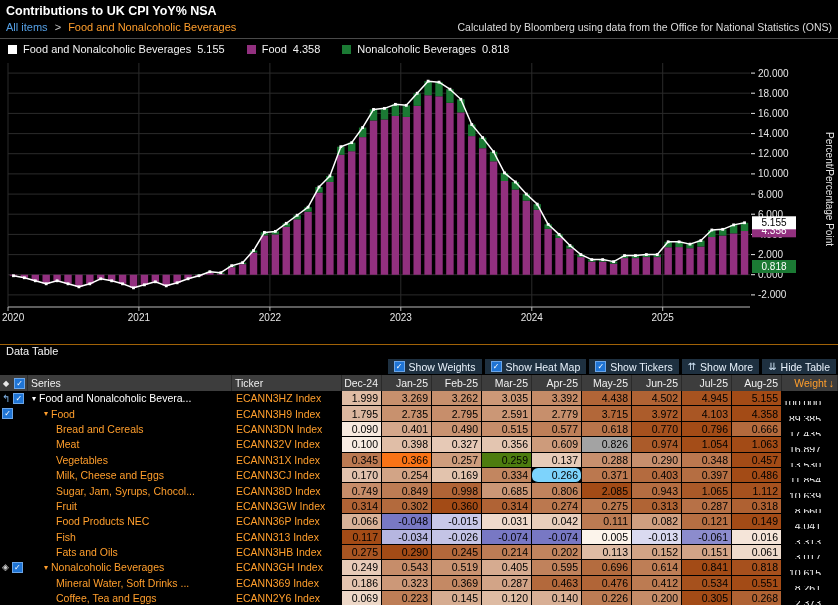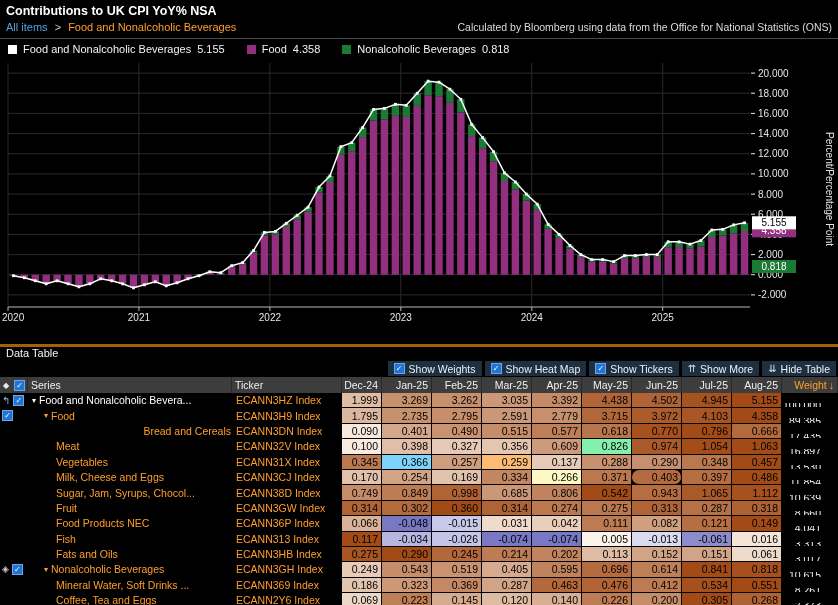--- a/index.html
+++ b/index.html
@@ -19,21 +19,21 @@
   .source{color:#dcdcdc;font-size:10.5px;}
 
   .legendbar{display:flex;gap:22px;align-items:center;height:20px;padding:0 8px;border-top:1px solid #4a4a4a;margin-top:3px;font-size:11px;}
   .leg-item{display:flex;align-items:center;gap:6px;cursor:pointer;}
   .swatch{width:9px;height:9px;display:inline-block;}
   .leg-label,.leg-value{color:#f2f2f2;}
 
   .chartwrap{position:relative;width:838px;height:285px;}
   svg text{font-family:"Liberation Sans",sans-serif;}
 
-  .dtlabel{height:13px;line-height:13px;padding-left:6px;font-size:11px;color:#f5f5f5;border-top:3px solid #a16207;}
+  .dtlabel{height:13px;line-height:13px;padding-left:6px;font-size:11px;color:#f5f5f5;border-top:1px solid #a16207;}
   .toolbar{display:flex;justify-content:flex-end;align-items:center;gap:3px;height:17px;padding:0 2px;}
   .tb-btn{background:#1e3040;color:#e9f2fb;font-size:10.5px;padding:0 6px;height:15px;display:flex;align-items:center;gap:4px;cursor:pointer;border:0;}
   .cb{width:9px;height:9px;background:#1f74d4;border:1px solid #6ca6e8;color:#fff;font-size:8px;line-height:9px;text-align:center;display:inline-block;flex:none;}
   .tb-icon{color:#cfe3f5;font-size:10px;}
 
   .grid{font-size:10.5px;}
   .trow{display:grid;grid-template-columns:28px 204px 110px 40px repeat(8,50px) 56px;height:15.4px;}
   .thead{background:#3d3d3d;height:16px;}
   .thead .hc{color:#f0f0f0;display:flex;align-items:center;padding:0 3px;border-right:1px solid #2a2a2a;overflow:hidden;white-space:nowrap;}
   .hc.num{justify-content:flex-end;}
@@ -441,21 +441,21 @@
         <div class="cell c-val" style="background: rgb(203, 151, 118);">2.591</div>
         <div class="cell c-val" style="background: rgb(199, 143, 108);">2.779</div>
         <div class="cell c-val" style="background: rgb(178, 103, 57);">3.715</div>
         <div class="cell c-val" style="background: rgb(172, 92, 43);">3.972</div>
         <div class="cell c-val" style="background: rgb(169, 86, 36);">4.103</div>
         <div class="cell c-val" style="background: rgb(163, 75, 22);">4.358</div>
         <div class="cell c-weight">89.385</div>
       </div>
       <div class="trow">
         <div class="cell gutter"></div>
-        <div class="cell c-series" style="padding-left: 28px; justify-content: flex-end;">
+        <div class="cell c-series" style="padding-left: 28px;">
           <span class="lbl-amber">Bread and Cereals</span>
         </div>
         <div class="cell c-ticker">ECANN3DN Index</div>
         <div class="cell c-val" style="background: rgb(247, 233, 222);">0.090</div>
         <div class="cell c-val" style="background: rgb(212, 167, 139);">0.401</div>
         <div class="cell c-val" style="background: rgb(201, 147, 113);">0.490</div>
         <div class="cell c-val" style="background: rgb(198, 141, 106);">0.515</div>
         <div class="cell c-val" style="background: rgb(190, 127, 88);">0.577</div>
         <div class="cell c-val" style="background: rgb(185, 117, 75);">0.618</div>
         <div class="cell c-val" style="background: rgb(166, 81, 30);">0.770</div>
@@ -467,72 +467,72 @@
         <div class="cell gutter"></div>
         <div class="cell c-series" style="padding-left: 28px;">
           <span class="lbl-amber">Meat</span>
         </div>
         <div class="cell c-ticker">ECANN32V Index</div>
         <div class="cell c-val" style="background: rgb(248, 236, 226);">0.100</div>
         <div class="cell c-val" style="background: rgb(224, 190, 167);">0.398</div>
         <div class="cell c-val" style="background: rgb(230, 201, 182);">0.327</div>
         <div class="cell c-val" style="background: rgb(227, 197, 176);">0.356</div>
         <div class="cell c-val" style="background: rgb(205, 155, 123);">0.609</div>
-        <div class="cell c-val" style="background: #86efac; text-align: center;">0.826</div>
+        <div class="cell c-val" style="background: #a3a3a3; text-align: center;">0.826</div>
         <div class="cell c-val" style="background: rgb(171, 91, 42);">0.974</div>
         <div class="cell c-val" style="background: rgb(164, 77, 24);">1.054</div>
         <div class="cell c-val" style="background: rgb(163, 75, 22);">1.063</div>
         <div class="cell c-weight">16.897</div>
       </div>
       <div class="trow">
         <div class="cell gutter"></div>
         <div class="cell c-series" style="padding-left: 28px;">
           <span class="lbl-amber">Vegetables</span>
         </div>
         <div class="cell c-ticker">ECANN31X Index</div>
         <div class="cell c-val" style="background: rgb(187, 121, 81);">0.345</div>
-        <div class="cell c-val" style="background: #7dd3fc;">0.366</div>
+        <div class="cell c-val" style="background: #f97316;">0.366</div>
         <div class="cell c-val" style="background: rgb(206, 157, 125);">0.257</div>
-        <div class="cell c-val" style="background: #fdba74;">0.259</div>
+        <div class="cell c-val" style="background: #4d7c0f;">0.259</div>
         <div class="cell c-val" style="background: rgb(231, 203, 184);">0.137</div>
         <div class="cell c-val" style="background: rgb(200, 144, 110);">0.288</div>
         <div class="cell c-val" style="background: rgb(199, 143, 109);">0.290</div>
         <div class="cell c-val" style="background: rgb(187, 120, 79);">0.348</div>
         <div class="cell c-val" style="background: rgb(163, 75, 22);">0.457</div>
         <div class="cell c-weight">13.530</div>
       </div>
       <div class="trow">
         <div class="cell gutter"></div>
         <div class="cell c-series" style="padding-left: 28px;">
           <span class="lbl-amber">Milk, Cheese and Eggs</span>
         </div>
         <div class="cell c-ticker">ECANN3CJ Index</div>
         <div class="cell c-val" style="background: rgb(226, 194, 173);">0.170</div>
         <div class="cell c-val" style="background: rgb(210, 164, 134);">0.254</div>
         <div class="cell c-val" style="background: rgb(226, 195, 173); padding-left: 34px;">0.169</div>
         <div class="cell c-val" style="background: rgb(194, 134, 96);">0.334</div>
-        <div class="cell c-val" style="background: #fef9c3;">0.266</div>
+        <div class="cell c-val" style="background: #7dd3fc; border-radius: 6px;">0.266</div>
         <div class="cell c-val" style="background: rgb(187, 120, 79);">0.371</div>
-        <div class="cell c-val" style="background: rgb(180, 107, 63); border-radius: 7px;">0.403</div>
+        <div class="cell c-val" style="background: rgb(180, 107, 63);">0.403</div>
         <div class="cell c-val" style="background: rgb(181, 110, 66);">0.397</div>
         <div class="cell c-val" style="background: rgb(163, 75, 22);">0.486</div>
         <div class="cell c-weight">11.854</div>
       </div>
       <div class="trow">
         <div class="cell gutter"></div>
         <div class="cell c-series" style="padding-left: 28px;">
           <span class="lbl-amber">Sugar, Jam, Syrups, Chocol...</span>
         </div>
         <div class="cell c-ticker">ECANN38D Index</div>
         <div class="cell c-val" style="background: rgb(198, 140, 105);">0.749</div>
         <div class="cell c-val" style="background: rgb(189, 124, 84);">0.849</div>
         <div class="cell c-val" style="background: rgb(176, 100, 54);">0.998</div>
         <div class="cell c-val" style="background: rgb(203, 151, 118);">0.685</div>
         <div class="cell c-val" style="background: rgb(193, 131, 93);">0.806</div>
-        <div class="cell c-val" style="background: rgb(163, 75, 22);">0.542</div>
+        <div class="cell c-val" style="background: rgb(163, 75, 22);">2.085</div>
         <div class="cell c-val" style="background: rgb(181, 109, 65);">0.943</div>
         <div class="cell c-val" style="background: rgb(170, 89, 40);">1.065</div>
         <div class="cell c-val" style="background: rgb(166, 81, 30);">1.112</div>
         <div class="cell c-weight">10.639</div>
       </div>
       <div class="trow">
         <div class="cell gutter"></div>
         <div class="cell c-series" style="padding-left: 28px;">
           <span class="lbl-amber">Fruit</span>
         </div>

